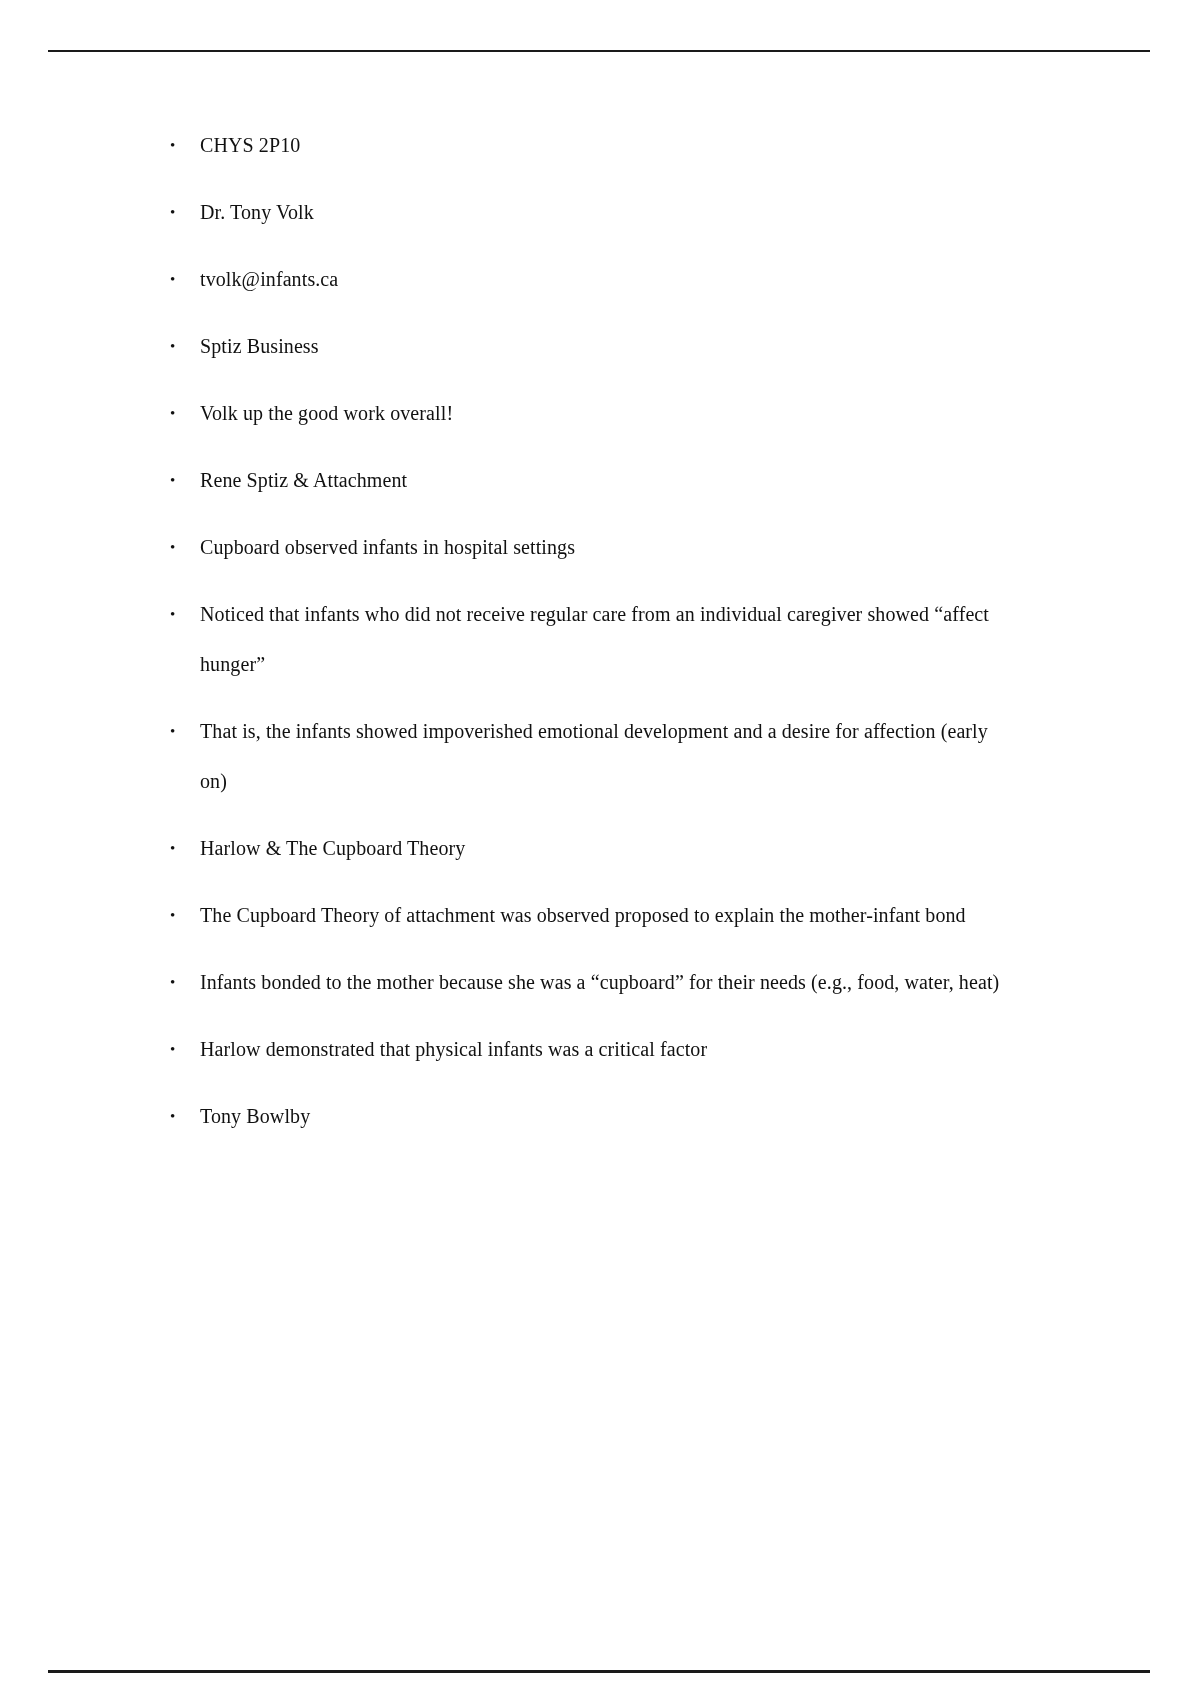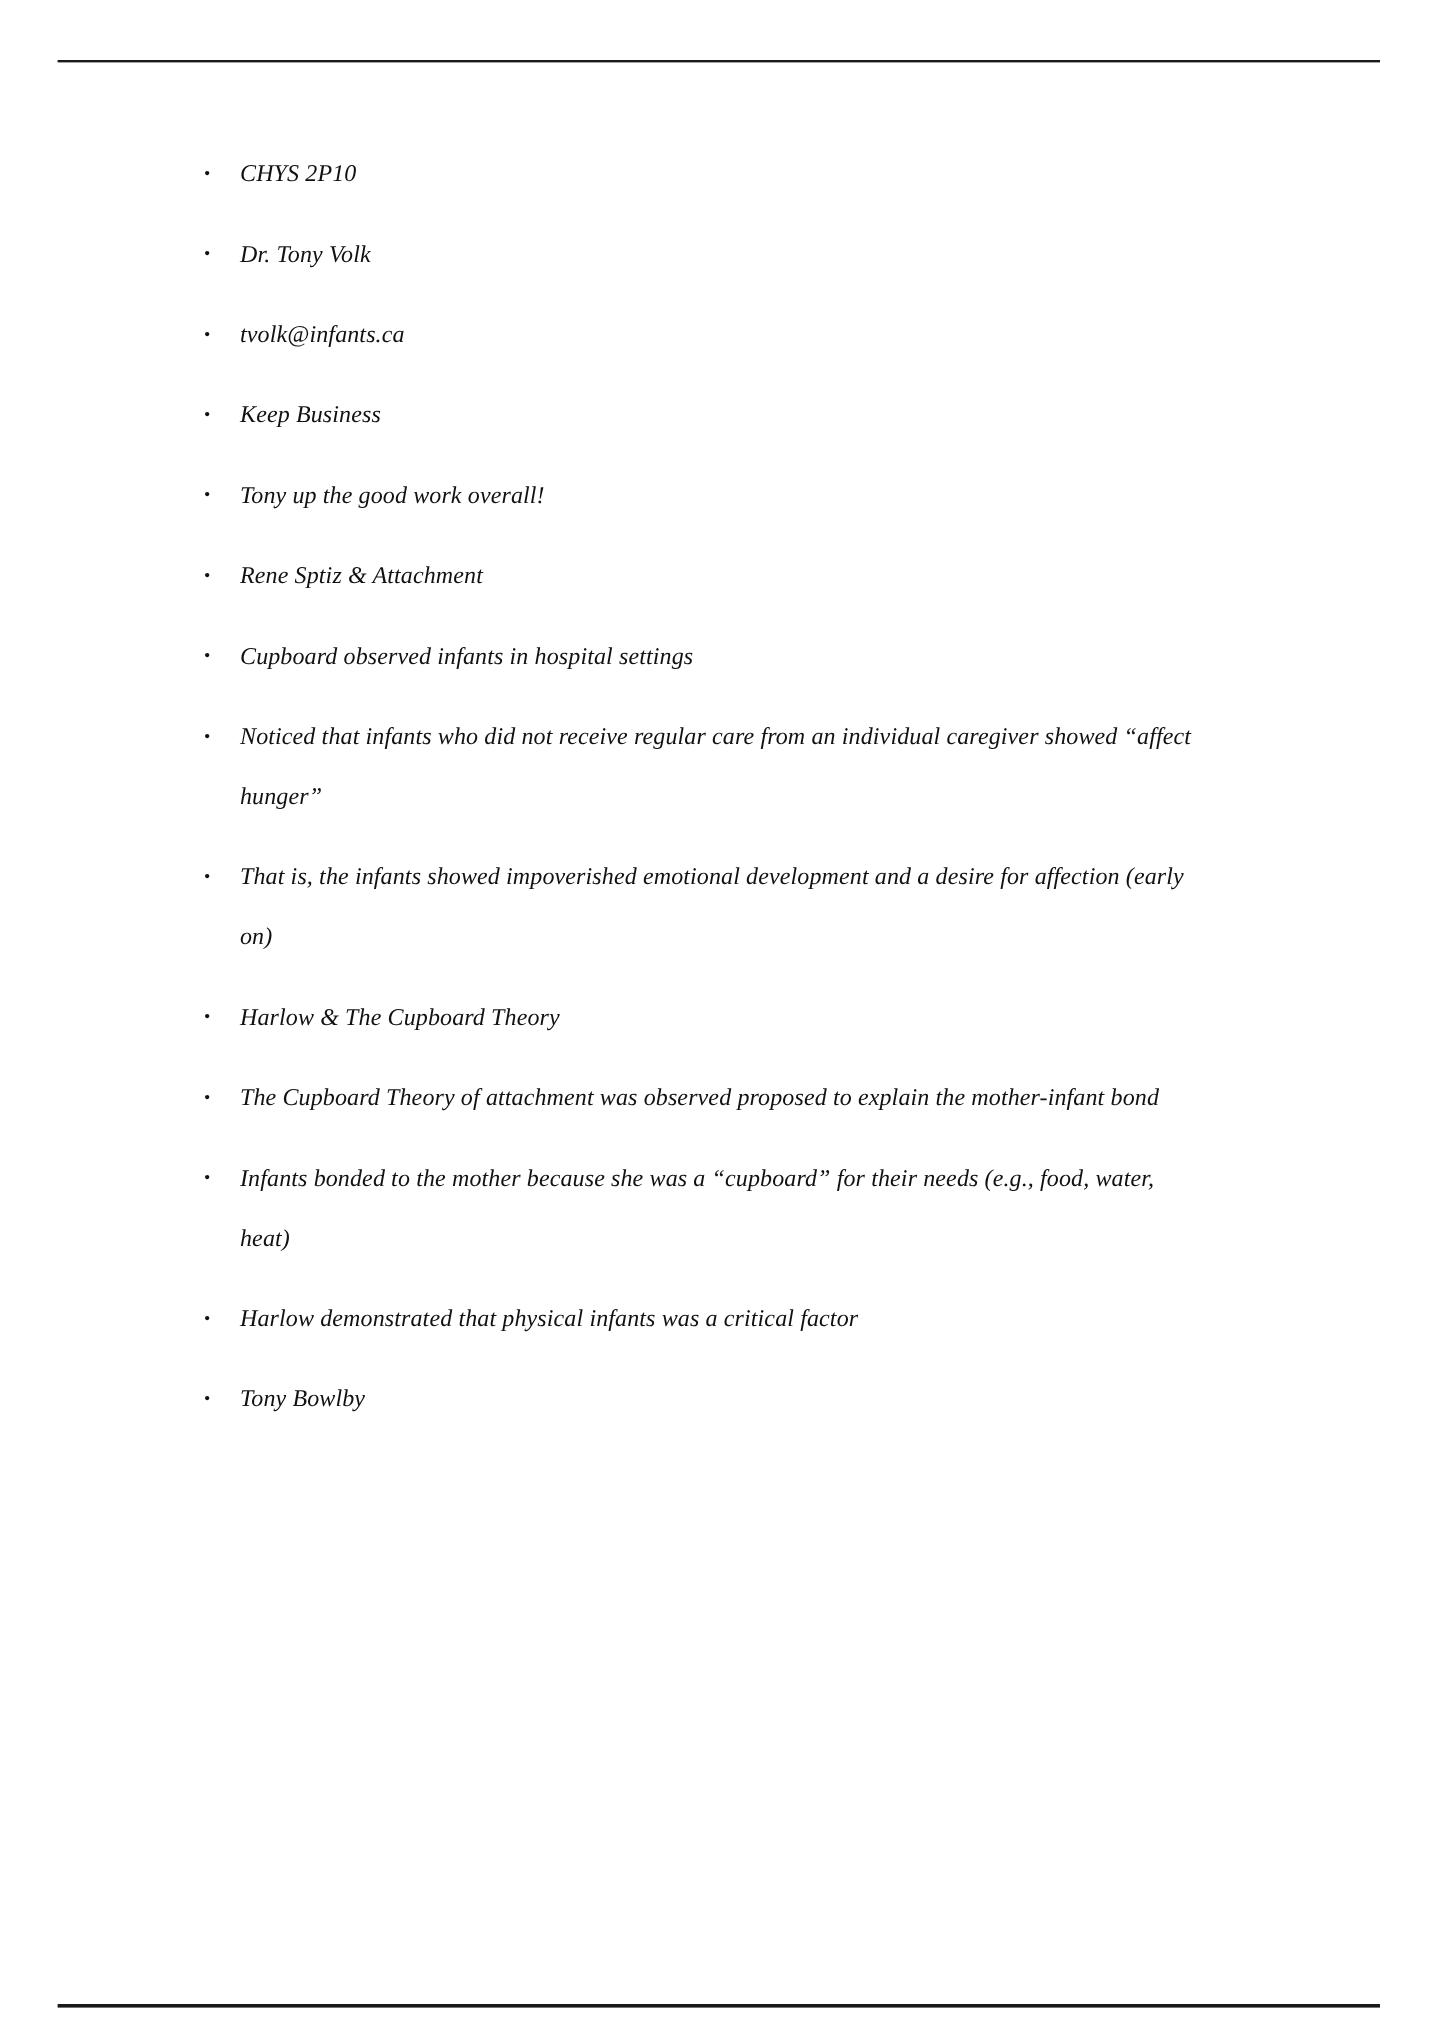--- a/index.html
+++ b/index.html
@@ -46,21 +46,20 @@
     line-height: 50px;
     color: #111111;
     user-select: none;
   }
   .text-block {
     flex: 1 1 auto;
     max-width: 800px;
     font-size: 20px;
     line-height: 50px;
     letter-spacing: 0.1px;
-    font-style: italic;
   }
   .text-line {
     display: block;
   }
 </style>
 </head>
 <body>
 
 <div class="page">
   <div class="rule rule-top"></div>
@@ -83,28 +82,28 @@
   <div class="item">
     <span class="bullet">•</span>
     <div class="text-block">
           <span class="text-line">tvolk@infants.ca</span>
         </div>
   </div>
 
   <div class="item">
     <span class="bullet">•</span>
     <div class="text-block">
-          <span class="text-line">Keep Business</span>
+          <span class="text-line">Sptiz Business</span>
         </div>
   </div>
 
   <div class="item">
     <span class="bullet">•</span>
     <div class="text-block">
-          <span class="text-line">Tony up the good work overall!</span>
+          <span class="text-line">Volk up the good work overall!</span>
         </div>
   </div>
 
   <div class="item">
     <span class="bullet">•</span>
     <div class="text-block">
           <span class="text-line">Rene Sptiz &amp; Attachment</span>
         </div>
   </div>
 

